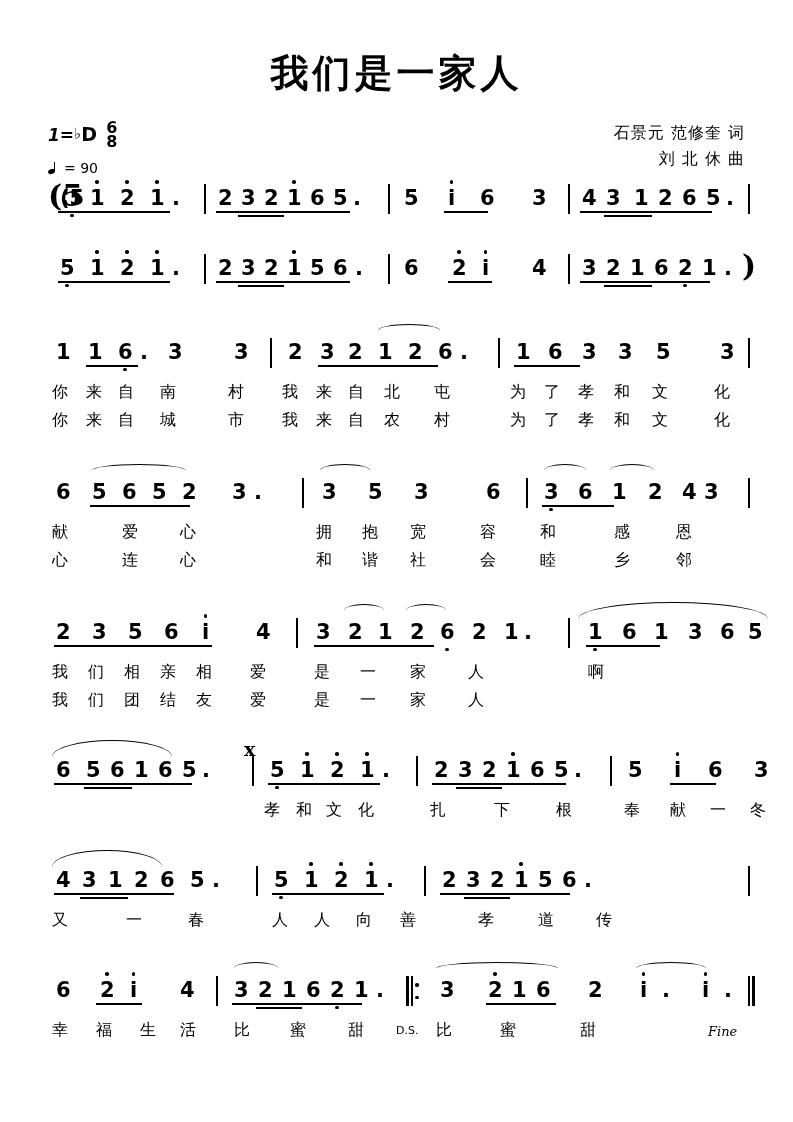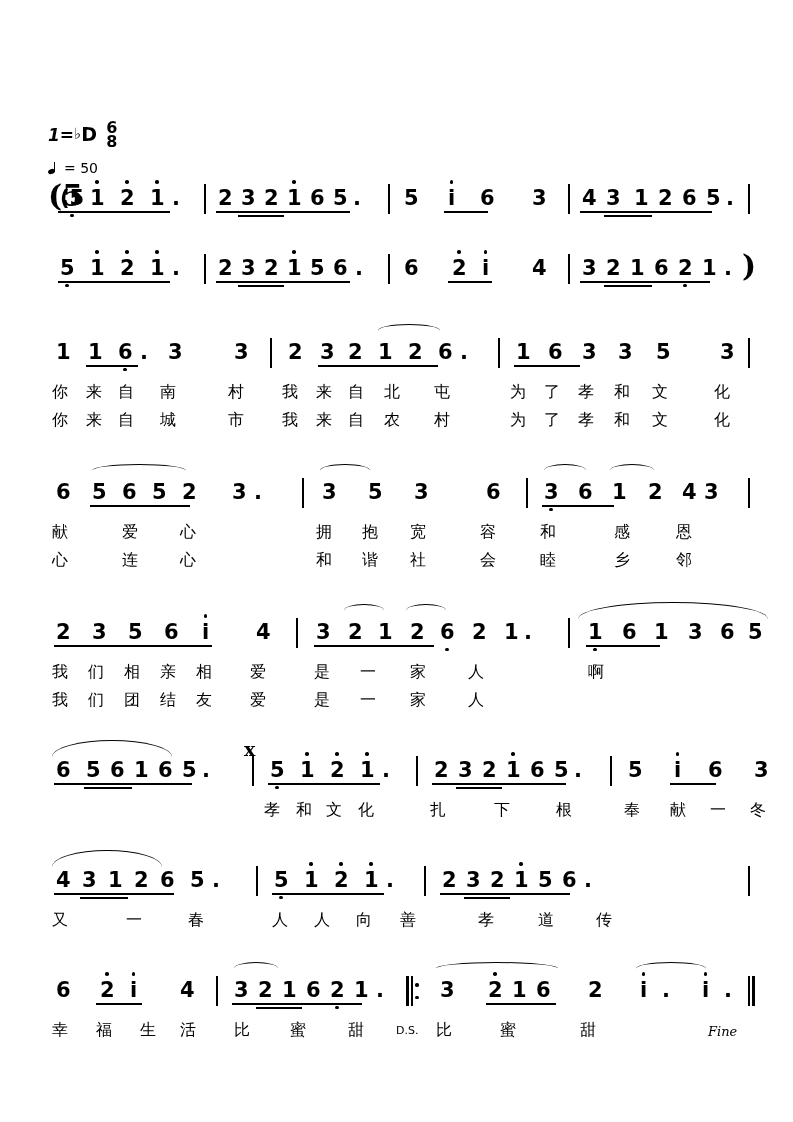--- a/index.html
+++ b/index.html
@@ -273,32 +273,37 @@
     font-family: "DejaVu Sans", sans-serif;
     color: #222;
     letter-spacing: 0.5px;
   }
 </style>
 </head>
 <body>
 
 <div class="sheet">
 
-
+  <div class="title">我们是一家人</div>
+
+  <div class="credits">
+    <div>石景元 范修奎 词</div>
+    <div>刘 北 休 曲</div>
+  </div>
 
   <div class="keyblock">
     <span class="one">1=</span><span class="flat">♭</span><span class="keyname">D</span>
     <span class="meter">
       <span class="num">6</span>
       <span class="den">8</span>
     </span>
   </div>
 
   <div class="tempo">
-    <span class="notehead"></span><span>= 50</span>
+    <span class="notehead"></span><span>= 90</span>
   </div>
 
   <div class="row" style="top:186px">
     <div class="notes">
       <span class="paren" style="left:0px">(5</span>
 
       <span class="n dotdn" style="left:12px">(5</span>
       <span class="n dotup" style="left:42px">1</span>
       <span class="n dotup" style="left:72px">2</span>
       <span class="n dotup" style="left:102px">1</span>

